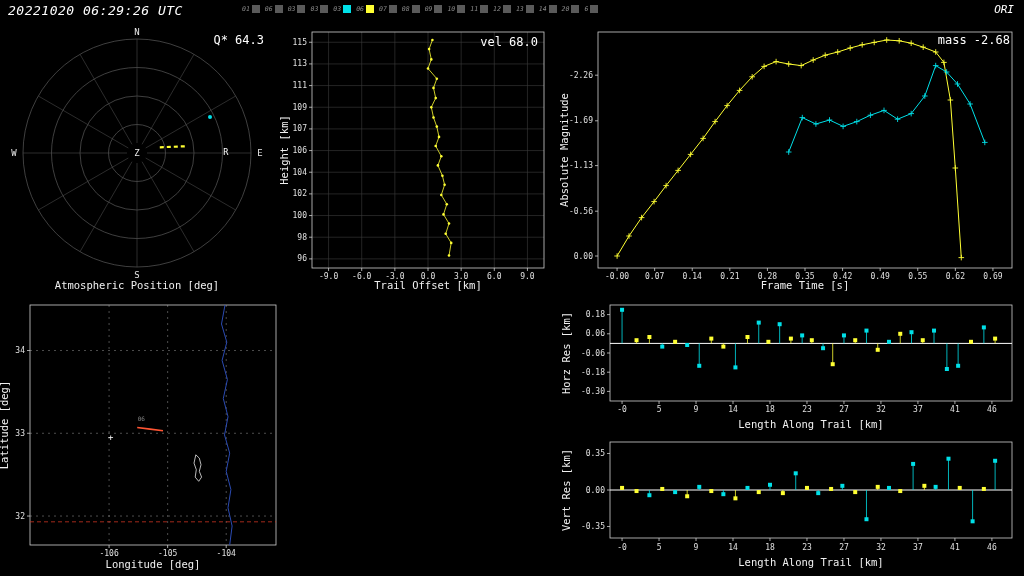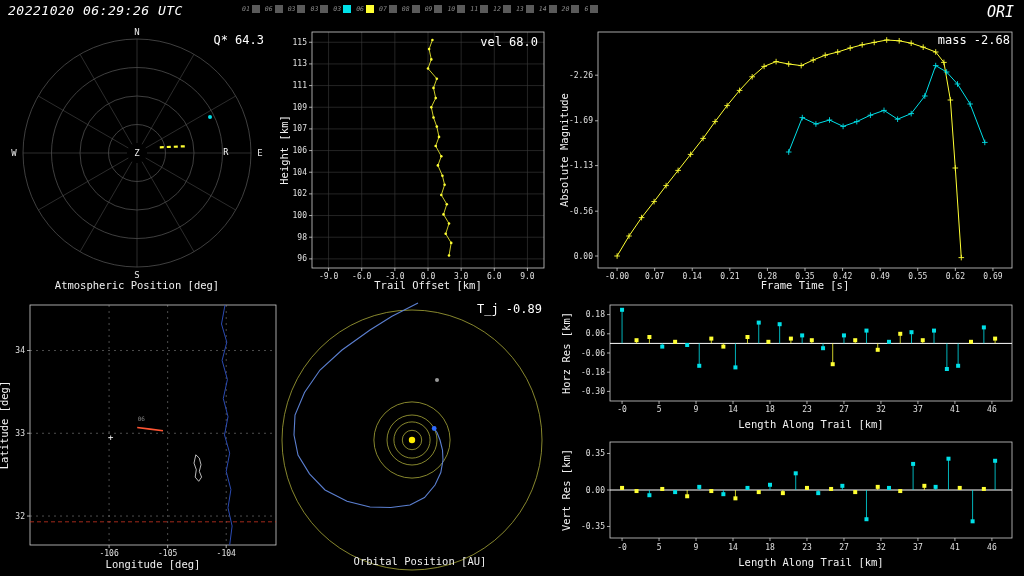--- a/index.html
+++ b/index.html
@@ -2,21 +2,21 @@
 <html><head>
 <meta charset="utf-8">
 <style>
   * { margin:0; padding:0; box-sizing:border-box; }
   html,body { background:#000; }
   body { width:1024px; height:576px; overflow:hidden;
          font-family:"DejaVu Sans Mono","Liberation Mono",monospace; }
   #app { position:relative; width:1024px; height:576px; background:#000; color:#fff; }
   .hdr { position:absolute; top:0; left:0; width:1024px; height:22px;font-style:italic; }
   .ts { position:absolute; left:8px; top:3px; font-size:13px; color:#fff; letter-spacing:.5px; }
-  .shower { position:absolute; right:10px; top:3px; font-size:15px; color:#fff; }
+  .shower { position:absolute; right:10px; top:3px; font-size:11px; color:#fff; }
   .strip { position:absolute; left:212px; top:5px; display:flex; gap:5px;margin-left:30px; }
   .st-item { display:flex; align-items:center; gap:2px; }
   .st-num { font-size:6.5px; color:#8a8a8a; line-height:8px; }
   .st-box { width:8px; height:8px; display:inline-block; }
   .panel { position:absolute; }
   svg { display:block; }
   svg text { font-family:"DejaVu Sans Mono","Liberation Mono",monospace; }
 </style>
 </head>
 <body>
@@ -275,35 +275,20 @@
         <line x1="27" x2="30" y1="53.51724137931015" y2="53.51724137931015" stroke="#cfcfcf" stroke-width="0.8"></line>
         <text x="25" y="56.01724137931015" fill="#e0e0e0" font-size="8" text-anchor="end">34</text>
         <text x="153" y="271" fill="#f0f0f0" font-size="10.5" text-anchor="middle">Longitude [deg]</text>
         <text x="8" y="128" fill="#f0f0f0" font-size="10.5" text-anchor="middle" transform="rotate(-90 8 128)">Latitude [deg]</text>
         <polyline points="225.0,8.0 221.5,27.0 226.8,45.2 222.1,63.4 227.4,82.5 223.3,101.5 228.0,119.7 224.5,137.9 229.7,156.1 226.2,174.3 230.9,192.6 228.0,210.8 232.1,229.0 229.7,248.0" fill="none" stroke="#2b4bb3" stroke-width="1"></polyline>
         <polyline points="195.8,157.8 199.3,161.1 201.0,167.7 199.3,174.3 201.6,180.1 198.7,184.3 195.2,180.1 196.3,172.7 194.0,166.1 195.8,157.8" fill="none" stroke="#e8e8e8" stroke-width="0.8"></polyline>
         <line x1="30" x2="276" y1="224.82758620689646" y2="224.82758620689646" stroke="#cc3322" stroke-width="0.8" stroke-dasharray="4 3"></line>
         <polyline points="137.2,130.5 150.1,132.1 163.0,133.8" fill="none" stroke="#ff5533" stroke-width="1.6"></polyline>
         <text x="110.8285714285714" y="143.41379310344786" fill="#ffffff" font-size="9" text-anchor="middle">+</text>
         <text x="141.28571428571408" y="123.86206896551718" fill="#8a8a8a" font-size="6" text-anchor="middle">06</text>
-      </svg>
-  </div>
-  <div class="panel" style="left:280px;top:297px">
-    <svg width="280" height="279">
-        <circle cx="132" cy="143" r="9.7" fill="none" stroke="#a8a838" stroke-width="0.8"></circle>
-        <circle cx="132" cy="143" r="18.1" fill="none" stroke="#a8a838" stroke-width="0.8"></circle>
-        <circle cx="132" cy="143" r="25.0" fill="none" stroke="#a8a838" stroke-width="0.8"></circle>
-        <circle cx="132" cy="143" r="38.1" fill="none" stroke="#a8a838" stroke-width="0.8"></circle>
-        <circle cx="132" cy="143" r="130.0" fill="none" stroke="#a8a838" stroke-width="0.8"></circle>
-        <polyline points="138.0,6.0 112.0,19.3 90.0,33.0 62.0,53.0 40.0,73.0 24.5,95.5 15.0,118.0 14.0,138.0 18.0,158.0 29.5,176.8 45.0,193.0 67.0,204.3 90.0,210.0 110.8,210.5 130.0,208.0 144.5,200.5 155.0,188.0 160.8,175.5 163.0,163.0 162.5,153.0 160.0,143.0 157.0,135.5 154.2,131.5" fill="none" stroke="#5b7fd0" stroke-width="1.1"></polyline>
-        <circle cx="157" cy="83" r="2" fill="#999999"></circle>
-        <circle cx="132" cy="143" r="3.2" fill="#ffee00"></circle>
-        <circle cx="154.2" cy="131.5" r="2.4" fill="#2e6bff"></circle>
-        <text x="262" y="16" fill="#ffffff" font-size="12" text-anchor="end">T_j -0.89</text>
-        <text x="140" y="268" fill="#f0f0f0" font-size="10.5" text-anchor="middle">Orbital Position [AU]</text>
       </svg>
   </div>
   <div class="panel" style="left:560px;top:297px">
     <svg width="464" height="140">
         <rect x="50" y="8" width="402" height="96" fill="none" stroke="#cfcfcf" stroke-width="0.8"></rect>
         <line x1="62.06" x2="62.06" y1="104" y2="107" stroke="#cfcfcf" stroke-width="0.8"></line>
         <text x="62.06" y="115" fill="#e0e0e0" font-size="8" text-anchor="middle">-0</text>
         <line x1="99.044" x2="99.044" y1="104" y2="107" stroke="#cfcfcf" stroke-width="0.8"></line>
         <text x="99.044" y="115" fill="#e0e0e0" font-size="8" text-anchor="middle">5</text>
         <line x1="136.028" x2="136.028" y1="104" y2="107" stroke="#cfcfcf" stroke-width="0.8"></line>

